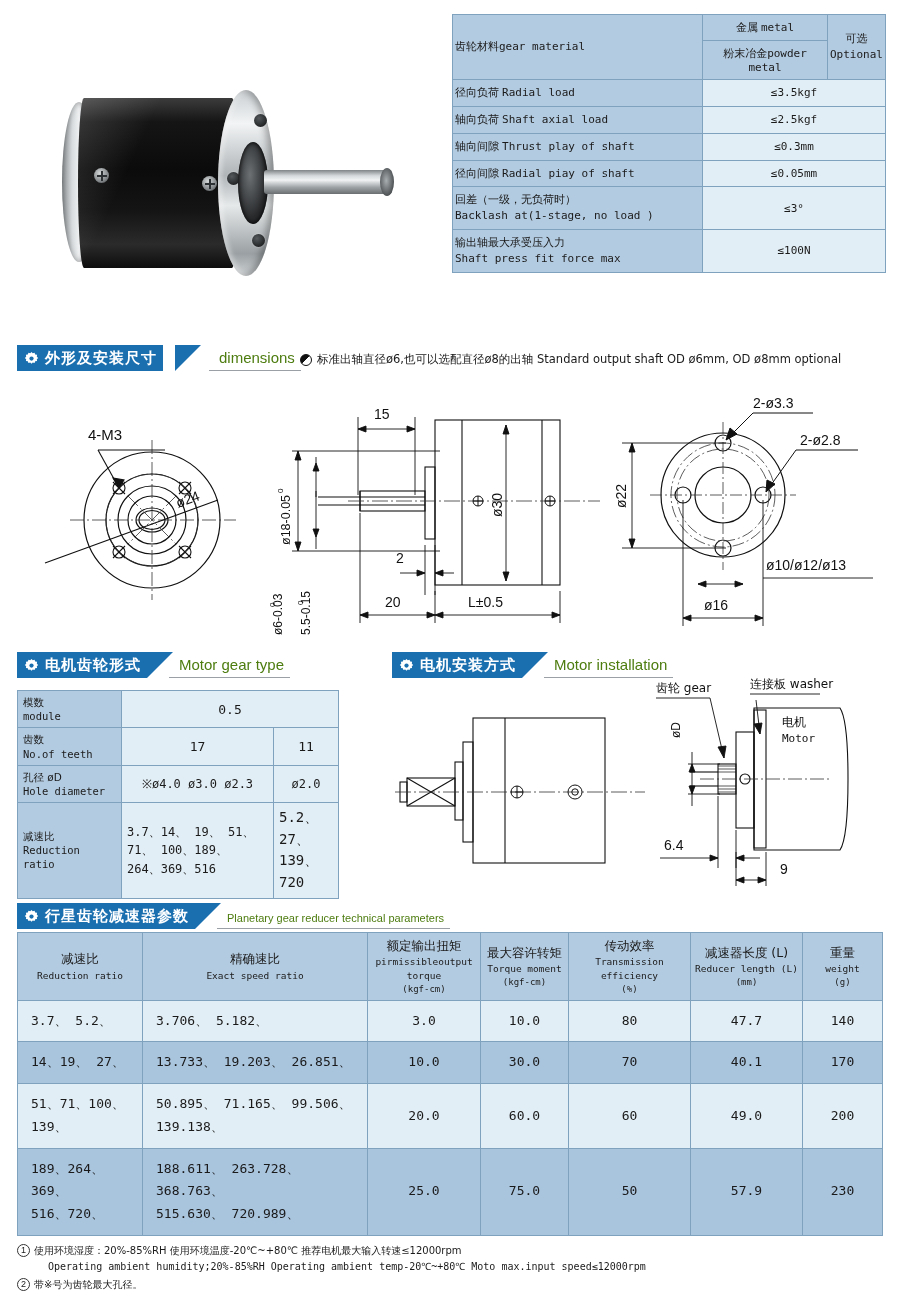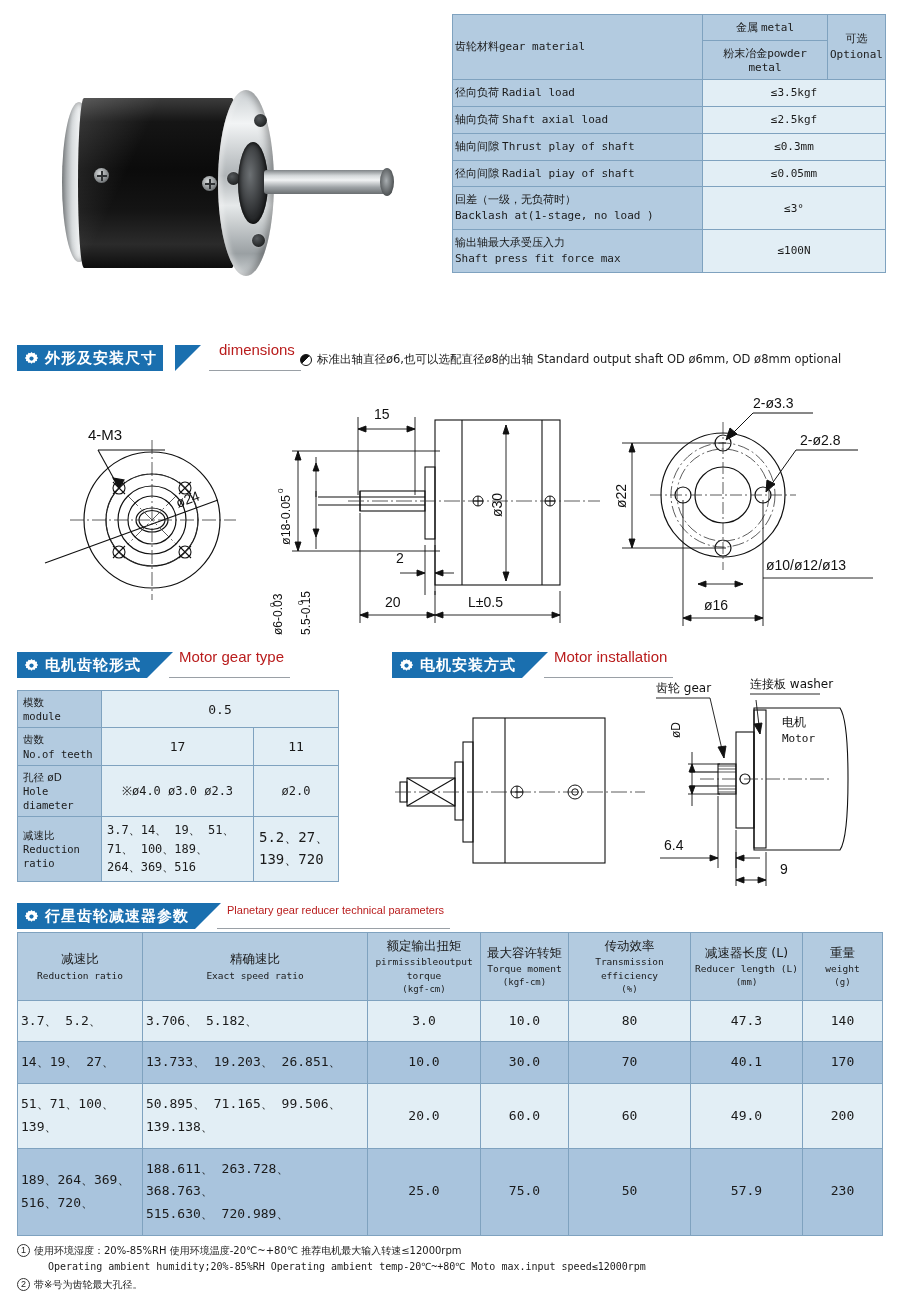--- a/index.html
+++ b/index.html
@@ -88,21 +88,21 @@
     background:#1a6faf; color:#fff; display:flex; align-items:center;
     padding:0 6px 0 7px; font-size:15px; font-weight:bold;
     font-family:"DejaVu Sans","Liberation Sans",sans-serif; letter-spacing:1px;
   }
   .banner .tail {
     width:26px; background:#1a6faf;
     clip-path: polygon(0 0, 100% 0, 0 100%);
   }
   .banner .gear { margin-right:6px; display:inline-flex; }
   .banner .sub {
-    color:#b91c1c; font-size:15px; padding:0 6px 12px 10px;
+    color:#4d7c0f; font-size:15px; padding:0 6px 4px 10px;
     display:flex; align-items:flex-end; border-bottom:1.5px solid #9aa0a6;
     font-family:"Liberation Sans",sans-serif;
     margin-left:-4px;
   }
   .note-inline{
     position:absolute; font-size:11.5px; display:flex; align-items:center;
     font-family:"DejaVu Sans",sans-serif; white-space:nowrap;
   }
   .note-bullet{
     width:12px;height:12px;border-radius:50%;
@@ -113,38 +113,38 @@
   
   .draw { position:absolute; }
   .draw svg { display:block; }
 
   
   .gear-table {
     position:absolute; left:17px; top:690px; width:322px;
     border-collapse:collapse; font-size:10.5px;
   }
   .gear-table td { border:1px solid #7fa2bf; padding:4px 5px; }
-  .gt-head { background:#b3cbe0; width:84px; line-height:1.35; }
+  .gt-head { background:#b3cbe0; width:104px; line-height:1.35; }
   .gt-cell { background:#e2eef5; text-align:center; }
   .gt-ratio { background:#e2eef5; text-align:left; line-height:1.55; padding:7px 6px; }
 
   
   .param-table {
     position:absolute; left:17px; top:932px; width:866px;
     border-collapse:collapse; font-size:10.5px;
   }
   .param-table th, .param-table td { border:1px solid #7fa2bf; }
   .param-table thead th {
     background:#b3cbe0; font-weight:normal; text-align:center;
     padding:4px 2px; line-height:1.45;
   }
   .param-table thead th .h-cn { font-size:12.5px; font-family:"DejaVu Sans",sans-serif; display:block;}
   .param-table thead th .h-en { font-size:9.5px; font-family:"DejaVu Sans Mono",monospace; display:block;}
   .param-table thead th .h-u  { font-size:9px;  font-family:"DejaVu Sans Mono",monospace; display:block;}
-  .param-table tbody td { padding:9px 3px; font-size:13px; line-height:1.75;
+  .param-table tbody td { padding:9px 13px; font-size:13px; line-height:1.75;
     font-family:"DejaVu Sans Mono","Liberation Mono",monospace; }
   .row-lite td { background:#e2eef5; }
   .row-dark td { background:#a9c4dd; }
   .c-center { text-align:center; }
 
   
   .footnotes { position:absolute; left:17px; top:1243px; width:860px; font-size:10px; line-height:1.5; }
   .fn { display:flex; align-items:flex-start; margin-bottom:2px; }
   .fn-num {
     flex:none; width:13px; height:13px; border:1px solid #333; border-radius:50%;
@@ -658,21 +658,21 @@
         </th>
       </tr>
     </thead>
     <tbody>
       <tr class="row-lite">
         <td>3.7、 5.2、</td>
         <td>3.706、     5.182、</td>
         <td class="c-center">3.0</td>
         <td class="c-center">10.0</td>
         <td class="c-center">80</td>
-        <td class="c-center">47.3</td>
+        <td class="c-center">47.7</td>
         <td class="c-center">140</td>
       </tr>
       <tr class="row-dark">
         <td>14、19、 27、</td>
         <td>13.733、   19.203、    26.851、</td>
         <td class="c-center">10.0</td>
         <td class="c-center">30.0</td>
         <td class="c-center">70</td>
         <td class="c-center">40.1</td>
         <td class="c-center">170</td>

